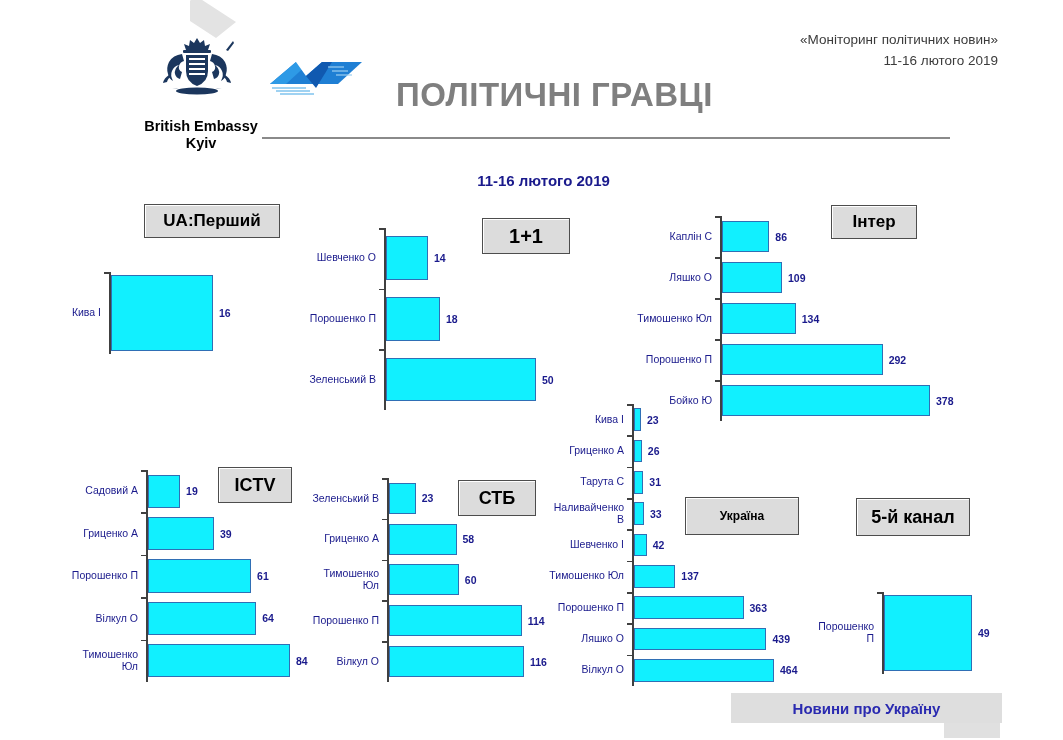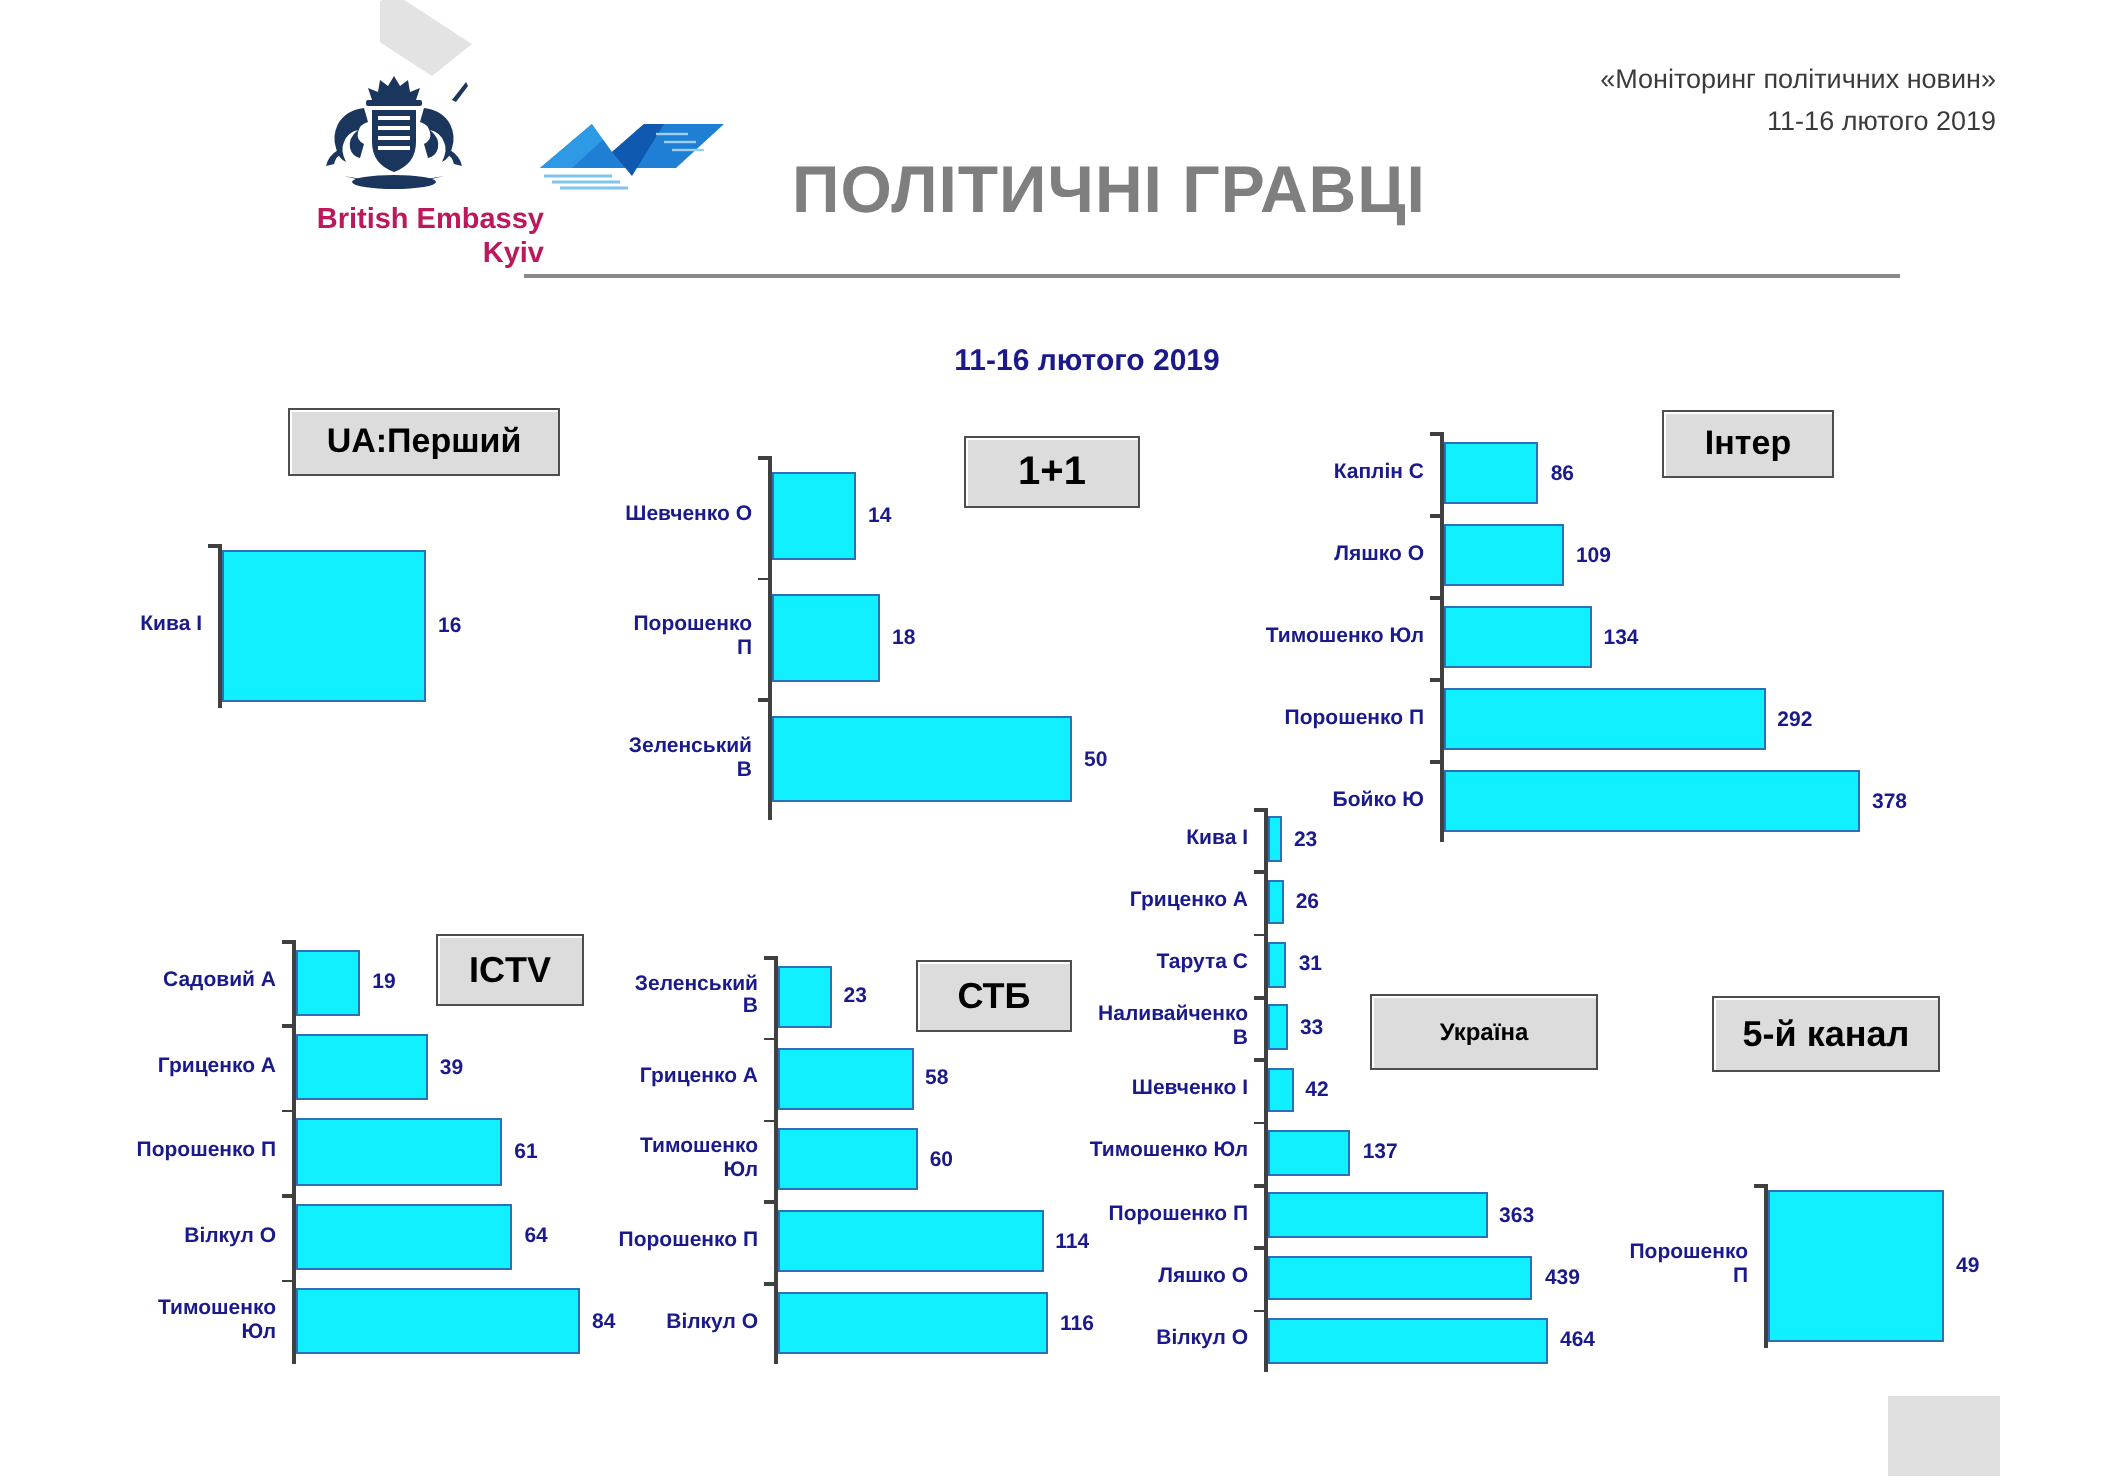--- a/index.html
+++ b/index.html
@@ -14,22 +14,22 @@
   .wm svg{display:block;}
 
   
   .hdr-right{
     position:absolute;right:16px;top:30px;text-align:right;
     font-size:13.5px;color:#3b3b3b;line-height:1.55;
   }
   .crest{position:absolute;left:118px;top:36px;width:150px;text-align:center;}
   .crest-img{display:block;margin:0 auto;}
   .crest-txt{
-    font-size:14.5px;color:#be185d;font-weight:600;text-align:right;
-    line-height:1.18;margin-top:4px;padding-left:8px;
+    font-size:14.5px;color:#000000;font-weight:600;text-align:center;
+    line-height:1.18;margin-top:20px;padding-left:8px;
   }
   .uz-logo{position:absolute;left:262px;top:58px;}
   .main-title{
     position:absolute;left:360px;top:76px;
     font-size:33px;font-weight:bold;color:#7f7f7f;letter-spacing:.5px;
     font-family:"Liberation Sans","DejaVu Sans",sans-serif;
     margin-left:32px;
   }
   .rule{position:absolute;left:258px;top:137px;width:688px;height:2px;background:#8a8a8a;}
 
@@ -57,21 +57,21 @@
     box-shadow:1px 1px 0 #ffffff inset;
     display:flex;align-items:center;justify-content:center;
     font-weight:bold;color:#000000;
   }
 
   
   .chart{position:absolute;}
   .axis{position:absolute;top:0;width:2px;background:#404040;}
   .tick{position:absolute;width:5px;height:1.5px;background:#404040;}
   .cat{
-    position:absolute;text-align:right;color:#1a1a8c;font-weight:bold;
+    position:absolute;text-align:right;color:#1a1a8c;font-weight:normal;
     font-size:10.5px;line-height:1.12;
   }
   .bar{
     position:absolute;background:#11f0ff;border:1.4px solid #2f6fb5;
     box-sizing:border-box;
   }
   .val{
     position:absolute;color:#1a1a8c;font-weight:bold;font-size:10.5px;
     white-space:nowrap;
   }
@@ -312,14 +312,17 @@
       </div>
       <div class="chart" style="left: 878px; top: 592px; width: 148px; height: 82px;">
         <div class="axis" style="left: 0px; height: 82px;"></div>
         <div class="tick" style="left: -5px; top: 0px;"></div>
         <div class="bar" style="left: 2px; top: 3.28px; width: 88px; height: 75.44px;"></div>
         <div class="cat" style="width: 58px; left: -66px; top: 29px; height: 24px; display: flex; align-items: center; justify-content: flex-end;">Порошенко П</div>
         <div class="val" style="left: 96px; top: 35px;">49</div>
       </div>
     </div>
 
+  <div class="footer" id="footer-banner" style="left: 727px; top: 693px; width: 271px; height: 30px;">
+    <span>Новини про Україну</span>
+  </div>
 
 </div>
 
 </body></html>

